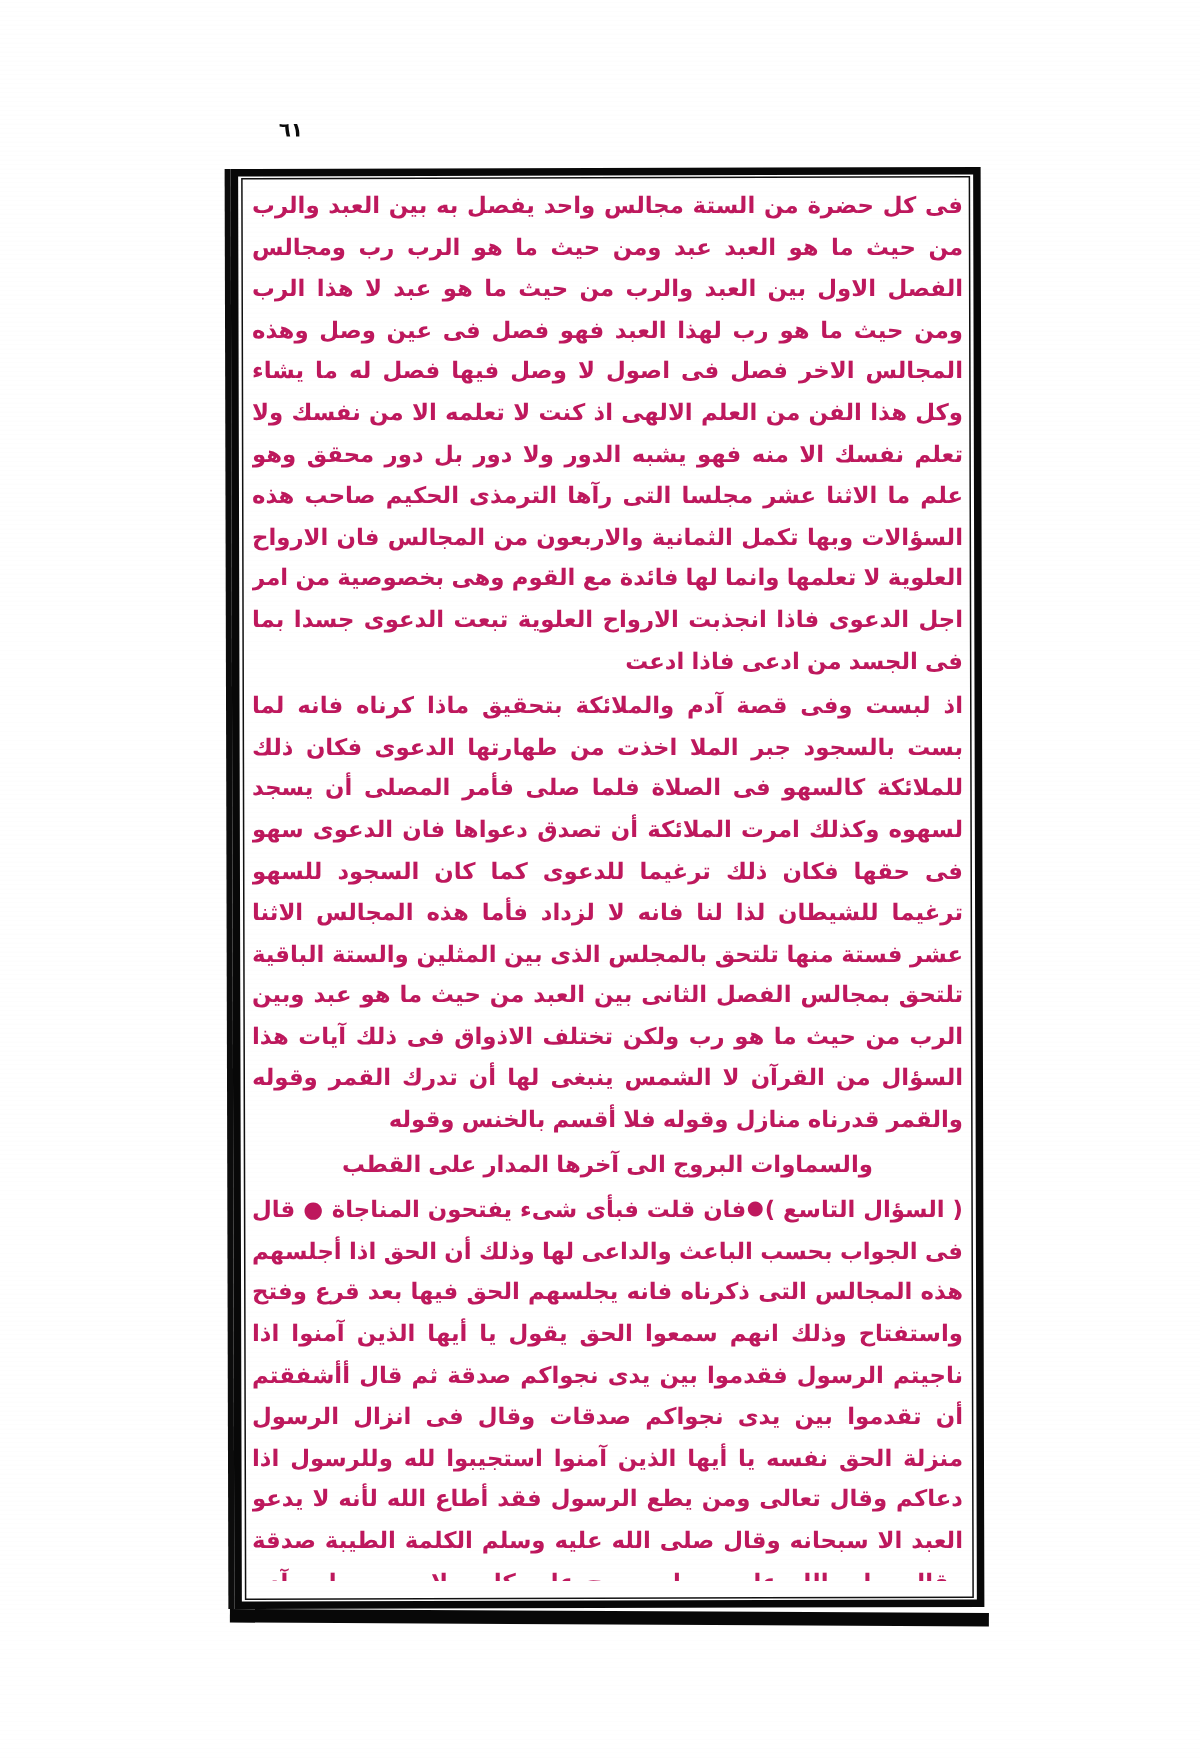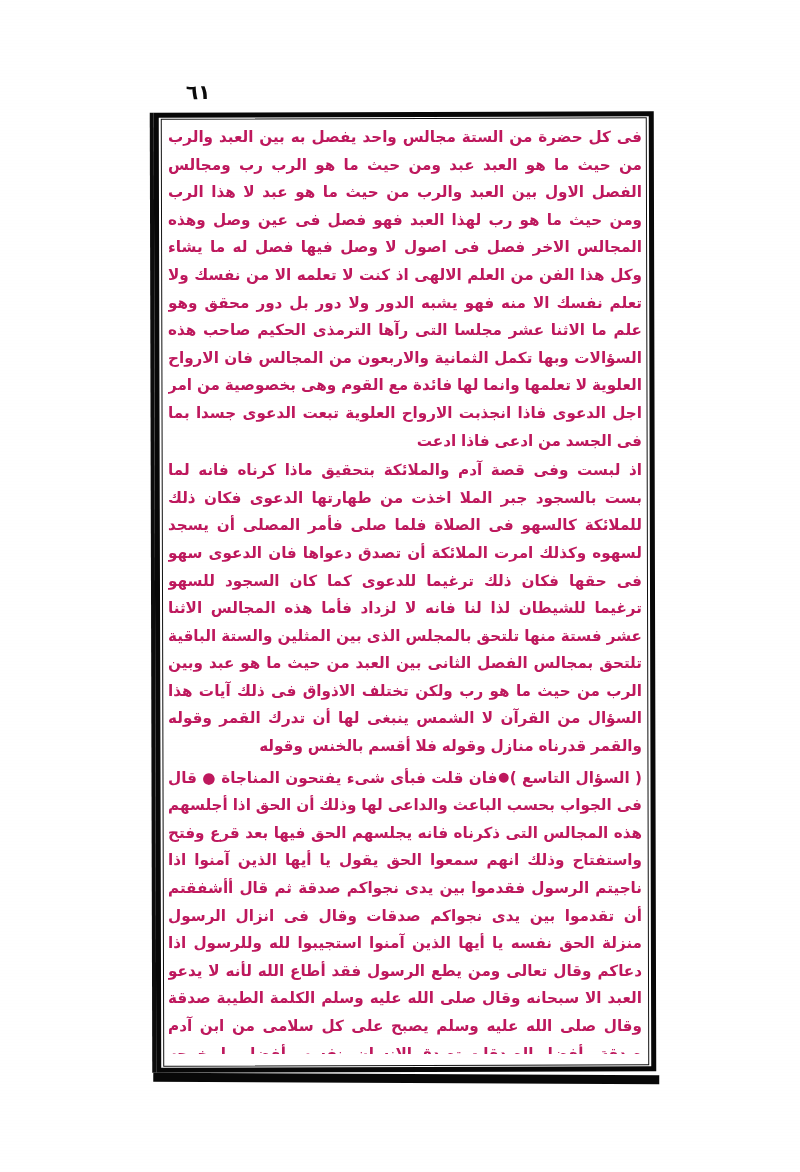--- a/index.html
+++ b/index.html
@@ -21,21 +21,21 @@
     inset: 0;
     background: #ffffff;
   }
 
   
   #folio-number {
     position: absolute;
     left: 186px;
     top: 80px;
     font-family: "DejaVu Sans", sans-serif;
-    font-size: 20px;
+    font-size: 13px;
     font-weight: 700;
     color: #0a0a0a;
     letter-spacing: 1px;
     transform: rotate(-0.6deg);
   }
 
   
   #text-frame {
     position: absolute;
     left: 155px;
@@ -142,19 +142,20 @@
     <div class="frame-spine"></div>
     <div class="frame-foot"></div>
   </div>
 
   <div id="text-column">
 
     <p class="para">فى كل حضرة من الستة مجالس واحد يفصل به بين العبد والرب من حيث ما هو العبد عبد ومن حيث ما هو الرب رب ومجالس الفصل الاول بين العبد والرب من حيث ما هو عبد لا هذا الرب ومن حيث ما هو رب لهذا العبد فهو فصل فى عين وصل وهذه المجالس الاخر فصل فى اصول لا وصل فيها فصل له ما يشاء وكل هذا الفن من العلم الالهى اذ كنت لا تعلمه الا من نفسك ولا تعلم نفسك الا منه فهو يشبه الدور ولا دور بل دور محقق وهو علم ما الاثنا عشر مجلسا التى رآها الترمذى الحكيم صاحب هذه السؤالات وبها تكمل الثمانية والاربعون من المجالس فان الارواح العلوية لا تعلمها وانما لها فائدة مع القوم وهى بخصوصية من امر اجل الدعوى فاذا انجذبت الارواح العلوية تبعت الدعوى جسدا بما فى الجسد من ادعى فاذا ادعت</p>
 
     <p class="para">اذ لبست وفى قصة آدم والملائكة بتحقيق ماذا كرناه فانه لما بست بالسجود جبر الملا اخذت من طهارتها الدعوى فكان ذلك للملائكة كالسهو فى الصلاة فلما صلى فأمر المصلى أن يسجد لسهوه وكذلك امرت الملائكة أن تصدق دعواها فان الدعوى سهو فى حقها فكان ذلك ترغيما للدعوى كما كان السجود للسهو ترغيما للشيطان لذا لنا فانه لا لزداد فأما هذه المجالس الاثنا عشر فستة منها تلتحق بالمجلس الذى بين المثلين والستة الباقية تلتحق بمجالس الفصل الثانى بين العبد من حيث ما هو عبد وبين الرب من حيث ما هو رب ولكن تختلف الاذواق فى ذلك آيات هذا السؤال من القرآن لا الشمس ينبغى لها أن تدرك القمر وقوله والقمر قدرناه منازل وقوله فلا أقسم بالخنس وقوله</p>
 
+    <p class="para last-centered">والسماوات البروج الى آخرها المدار على القطب</p>
 
     <p class="para"><span class="section-head">( السؤال التاسع )</span><span class="bullet-mark">●</span><span>فان قلت فبأى شىء يفتحون المناجاة ● قال فى الجواب بحسب الباعث والداعى لها وذلك أن الحق اذا أجلسهم هذه المجالس التى ذكرناه فانه يجلسهم الحق فيها بعد قرع وفتح واستفتاح وذلك انهم سمعوا الحق يقول يا أيها الذين آمنوا اذا ناجيتم الرسول فقدموا بين يدى نجواكم صدقة ثم قال أأشفقتم أن تقدموا بين يدى نجواكم صدقات وقال فى انزال الرسول منزلة الحق نفسه يا أيها الذين آمنوا استجيبوا لله وللرسول اذا دعاكم وقال تعالى ومن يطع الرسول فقد أطاع الله لأنه لا يدعو العبد الا سبحانه وقال صلى الله عليه وسلم الكلمة الطيبة صدقة وقال صلى الله عليه وسلم يصبح على كل سلامى من ابن آدم صدقة وأفضل الصدقات تصدق الانسان بنفسه وأفضل ما يخرجه العبد من يخرجها على نفسه فاذا أراد العبد نجوى ربه فليقدم بين يدى نجواه لنفسه فان النجوى سامع ومتكلم والعبد اذا لم يكن الحق سمعه فمن المحال أن يطيق فهم كلام الله وان لم يكن الحق لسان العبد عند النجوى فمن المحال أن تكون نجواه صادقة الصدق الذى ينبغى أن يخاطب به الله فان الحق ناجى نفسه بنفسه والعبد محل الاستفادة لأنها أمور وجودية والوجود كله عينه وله تصدق بنفسه على نفسه لأنها أفضل الصدقات استفتاح النجوى ربه فكانت المناسبة بين النجوى وما افتتحت به كون الصدقة رجعت اليه وكون الحق كانت نجواه بيده وبينه فما مع الحق الا الحق ولا تصدق العبد الا على العبد فصحت الاهلية فمن كان استفتاحه هكذا كان من أهل المجالس والحديث وأما مذهب الترمذى فان الذى يفتتحون به المناجاة اثناءها وتلبسهم بالكبرياء ثم يتعرفون من بعضه بوجه خاص ويقفون على علم ما يليق به يسمعه كلام الحق ويكلمه بالحق لتصح النجوى</span></p>
 
   </div>
 
   <div id="ink-grain"></div>
 </div>
 
 </body></html>

